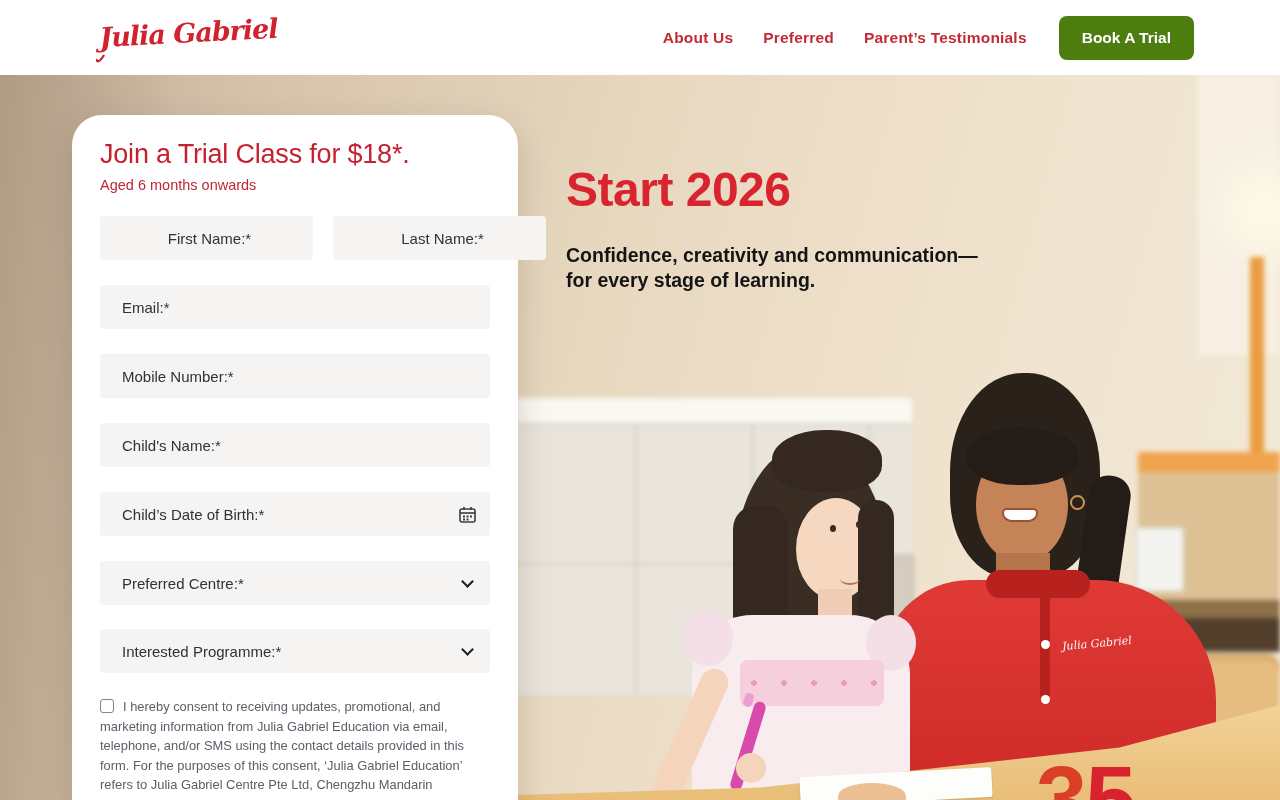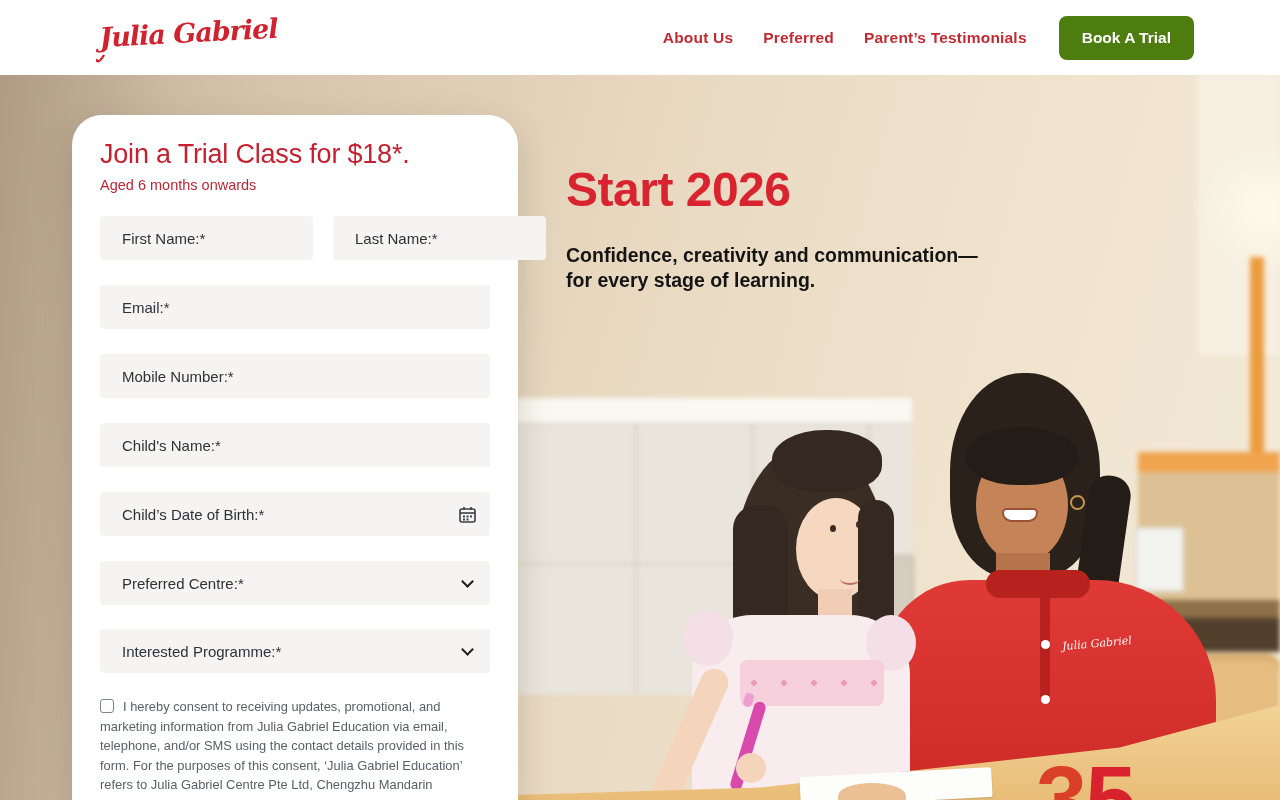--- a/index.html
+++ b/index.html
@@ -127,21 +127,21 @@
   .card { position:absolute; left:72px; top:40px; width:446px; height:920px;
           background:#fff; border-radius:30px; padding:24px 28px;
           box-shadow:0 12px 34px rgba(60,40,20,.18); z-index:10; }
   .card-title { color:#c52130; font-size:27px; font-weight:400; letter-spacing:-.2px; }
   .card-sub { color:#bc2738; font-size:14.5px; margin-top:7px; margin-bottom:23px; }
   .frow { display:flex; gap:20px; }
   .field { background:#f5f4f2; border:none; border-radius:4px; height:44px;
            font-size:15px; color:#2e3237; padding:0 16px 0 22px; width:100%;
            font-family:"Liberation Sans",sans-serif; margin-bottom:25px; outline:none; }
   .field::placeholder { color:#2e3237; opacity:1; }
-  .half { width:213px; }
+  .half { width:213px;text-align:center; }
   .sel { background:#f5f4f2; border-radius:4px; height:44px; display:flex;
          align-items:center; padding:0 16px 0 22px; font-size:15px; color:#2e3237;
          margin-bottom:24px; position:relative; cursor:pointer; }
   .chev { position:absolute; right:18px; top:16px; width:9px; height:9px;
           border-right:2px solid #1d1d1d; border-bottom:2px solid #1d1d1d;
           transform:rotate(45deg); }
   .dob-wrap { position:relative; }
   .cal-icon { position:absolute; right:14px; top:14px; cursor:pointer; }
   .consent { display:block; margin-top:5px; color:#596068; font-size:12.9px;
              line-height:19.5px; }

